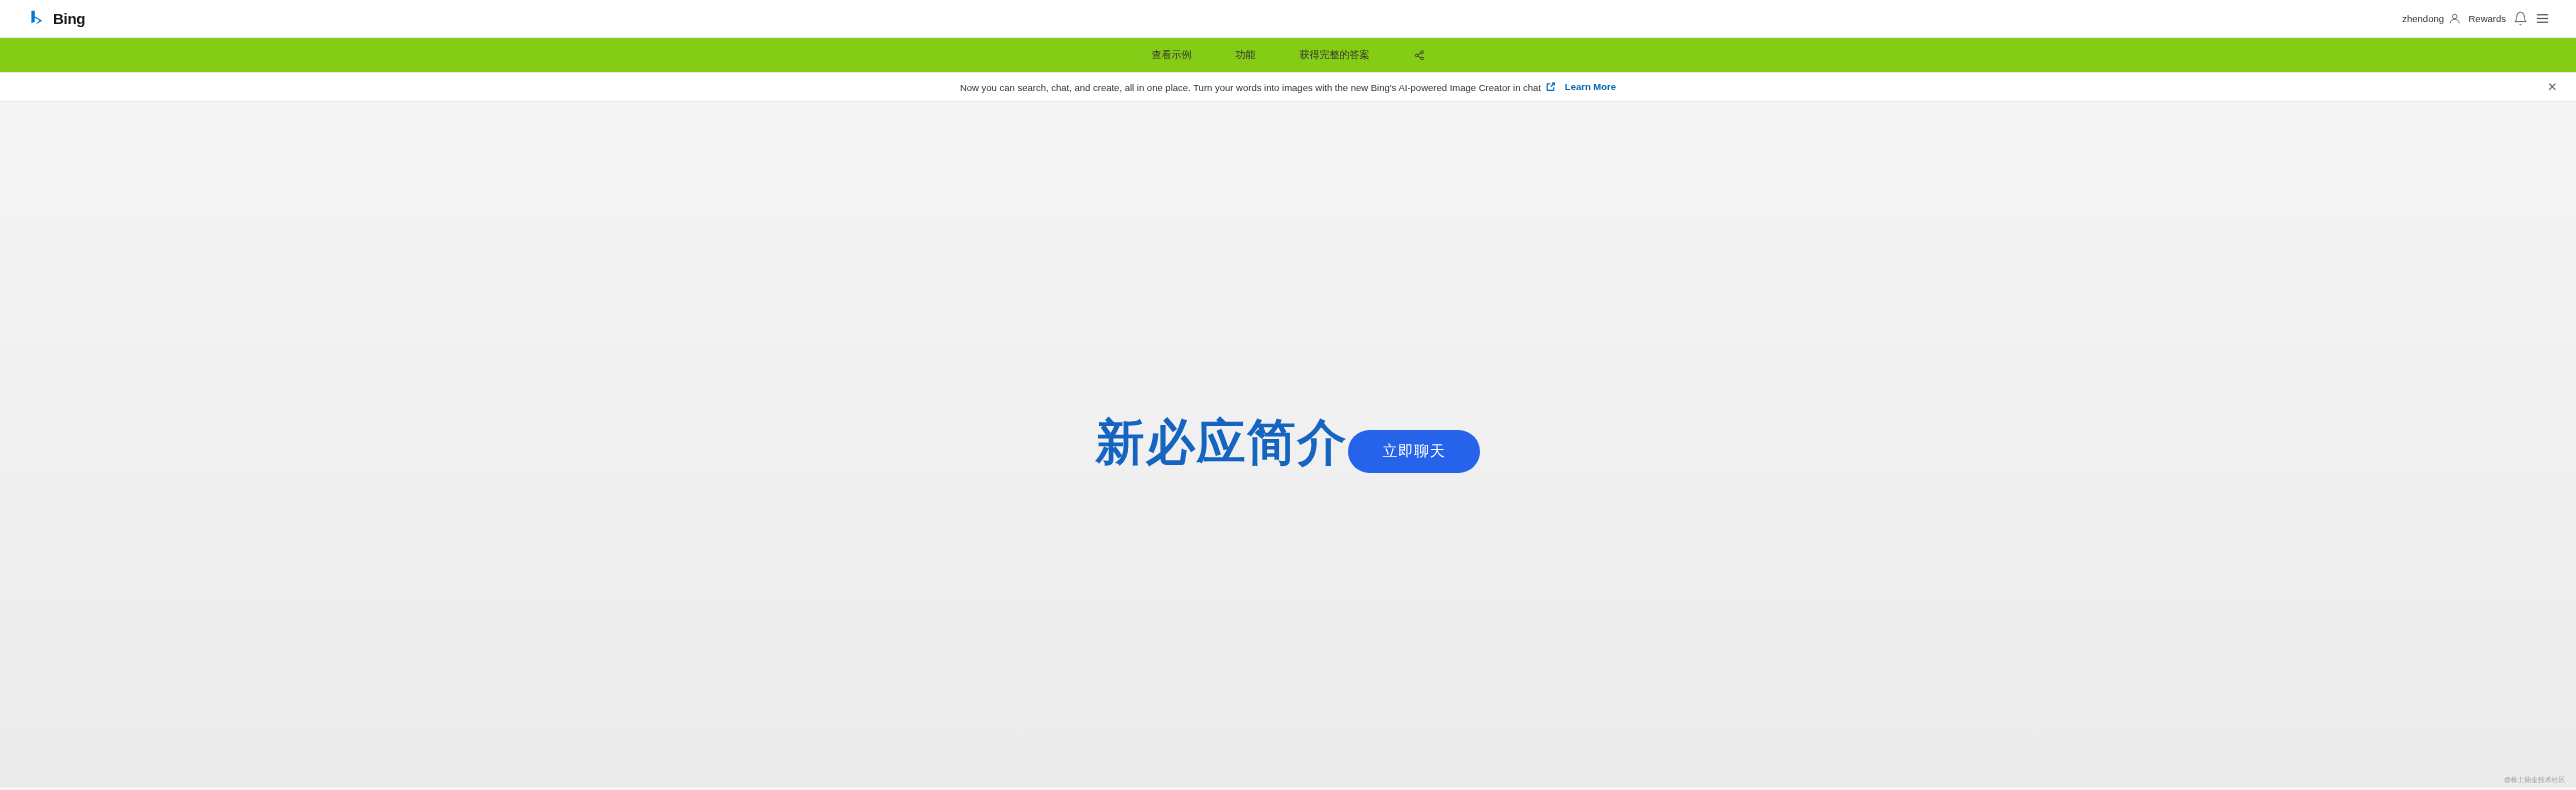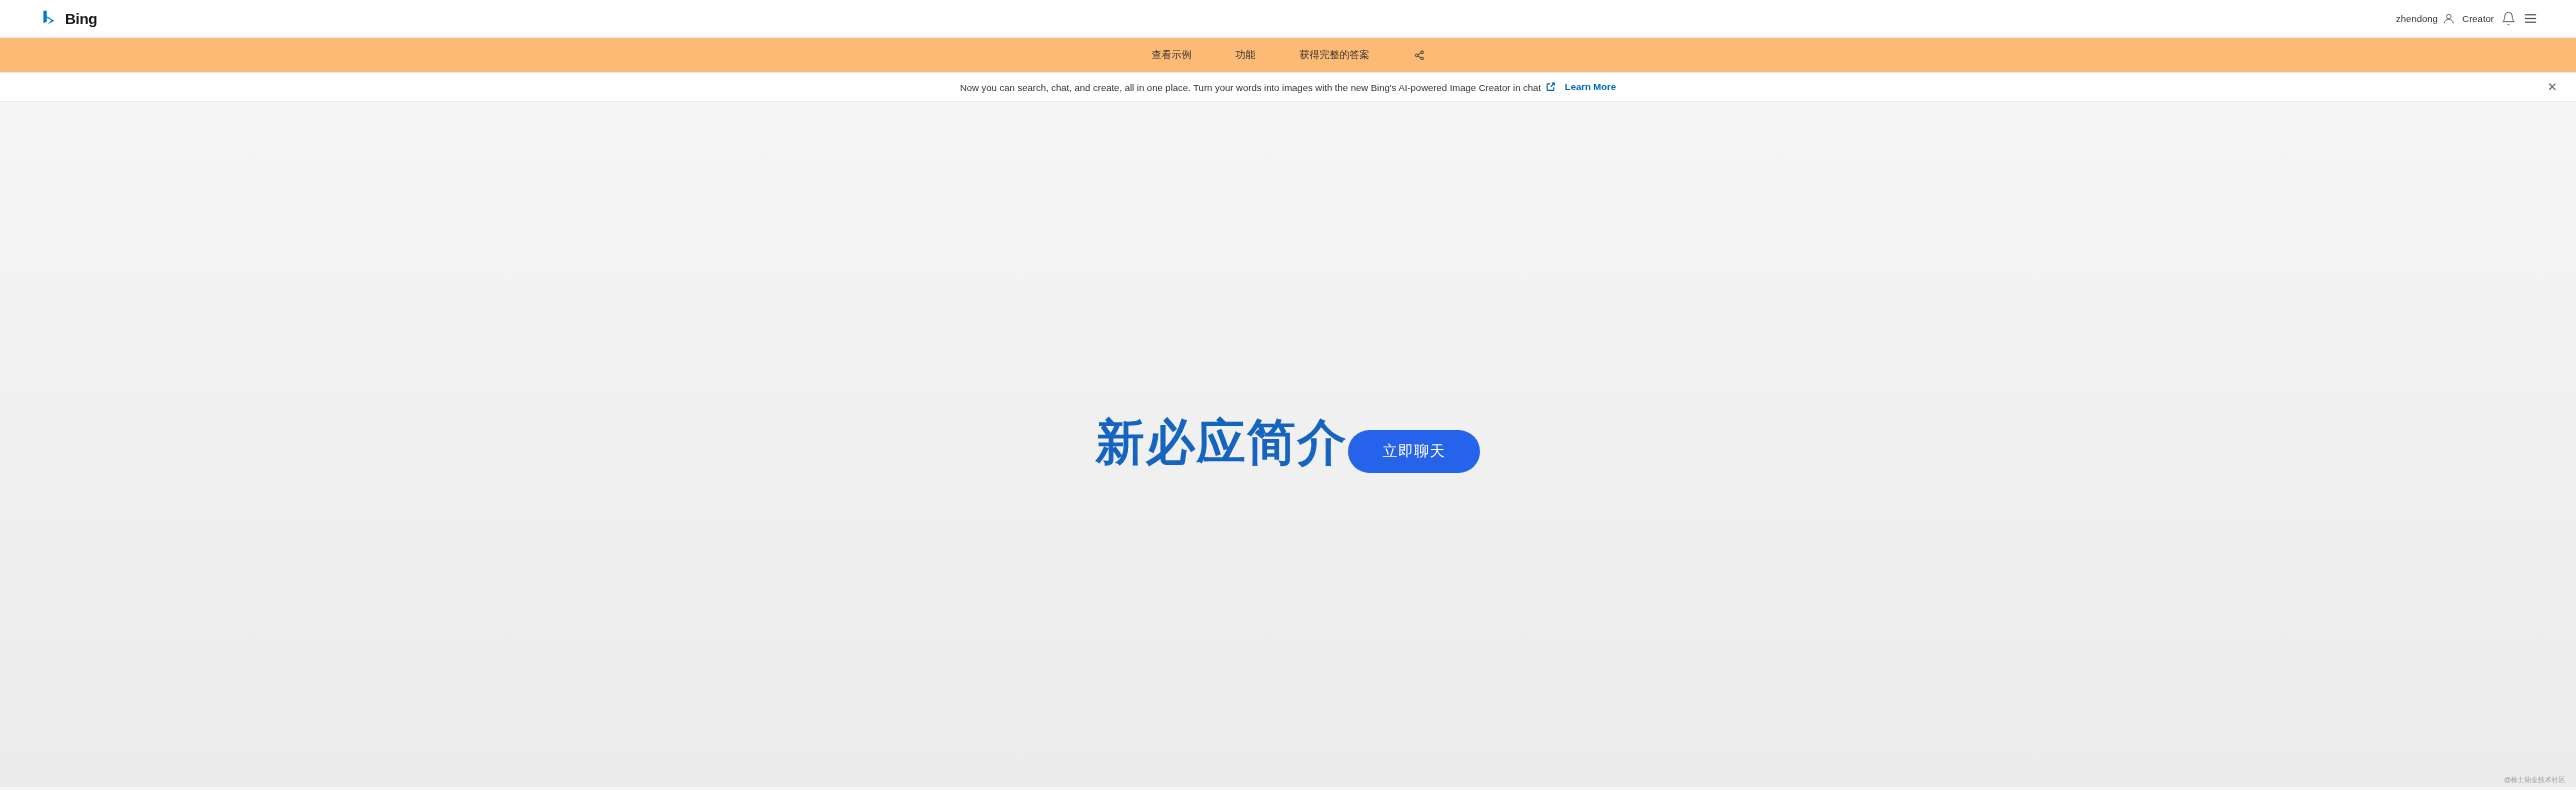--- a/index.html
+++ b/index.html
@@ -14,21 +14,21 @@
       min-height: 100vh;
       overflow-x: hidden;
     }
 
     
     .header {
       background-color: #ffffff;
       display: flex;
       align-items: center;
       justify-content: space-between;
-      padding: 0 38px;
+      padding: 0 26px;
       height: 38px;
       border-bottom: 0.7px solid #e8e8e8;
       position: fixed;
       top: 0;
       left: 0;
       right: 0;
       z-index: 100;
     }
 
     .logo-area {
@@ -87,21 +87,21 @@
 
     .menu-icon {
       width: 15px;
       height: 15px;
       cursor: pointer;
       color: #555;
     }
 
     
     .nav-bar {
-      background-color: #fdba74;
+      background-color: #84cc16;
       display: flex;
       align-items: center;
       justify-content: center;
       gap: 44px;
       height: 35px;
       margin-top: 38px;
       border-bottom: 0.7px solid #e8e8e8;
     }
 
     .nav-item {
@@ -245,21 +245,21 @@
 
   <div class="header-right">
     <div class="user-area">
       <span>zhendong</span>
       <svg class="user-icon" viewBox="0 0 24 24" fill="none" stroke="currentColor" stroke-width="1.5">
         <circle cx="12" cy="8" r="4"></circle>
         <path d="M4 20c0-4 3.6-7 8-7s8 3 8 7"></path>
       </svg>
     </div>
 
-    <span class="rewards-btn">Creator</span>
+    <span class="rewards-btn">Rewards</span>
 
     <svg class="bell-icon" viewBox="0 0 24 24" fill="none" stroke="currentColor" stroke-width="1.5">
       <path d="M18 8A6 6 0 0 0 6 8c0 7-3 9-3 9h18s-3-2-3-9"></path>
       <path d="M13.73 21a2 2 0 0 1-3.46 0"></path>
     </svg>
 
     <svg class="menu-icon" viewBox="0 0 24 24" fill="none" stroke="currentColor" stroke-width="2">
       <line x1="3" y1="6" x2="21" y2="6"></line>
       <line x1="3" y1="12" x2="21" y2="12"></line>
       <line x1="3" y1="18" x2="21" y2="18"></line>

